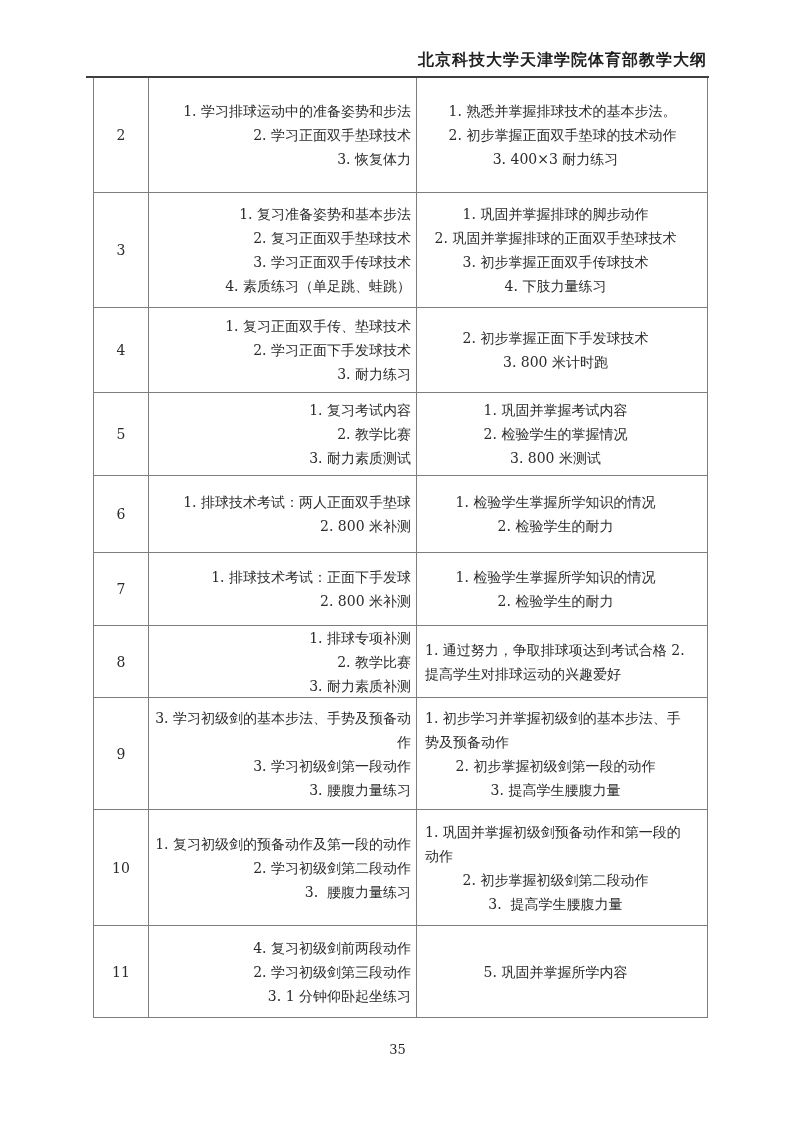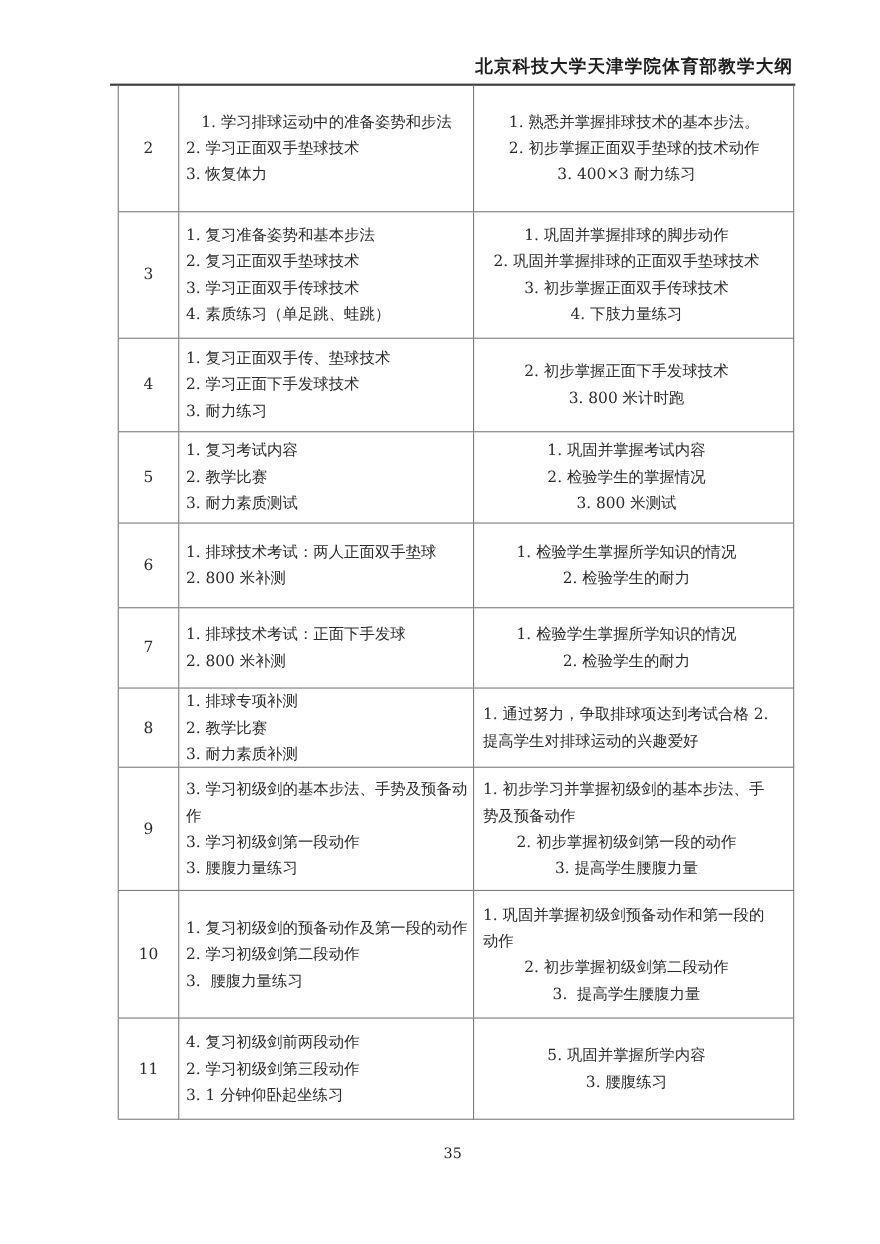--- a/index.html
+++ b/index.html
@@ -5,21 +5,21 @@
   * { margin:0; padding:0; box-sizing:border-box; }
   html,body { background:#ffffff; }
   body { font-family:"DejaVu Serif","Liberation Serif",serif; color:#2b2b2b; }
   .page {
     position:relative;
     width:800px; height:1131px;
     background:#ffffff;
     overflow:hidden;
   }
   .content {
-    position:absolute; left:100px; top:0; width:623px;
+    position:absolute; left:86px; top:0; width:623px;
   }
   .doc-header {
     padding-top:50px;
     height:78px;
     text-align:right;
     border-bottom:2px solid #3f3f3f;
   }
   .doc-header .title {
     display:inline-block;
     font-size:16px;
@@ -40,21 +40,21 @@
     display:flex;
     flex-direction:column;
     justify-content:center;
     overflow:hidden;
   }
   .week {
     width:55px;
     align-items:center;
     font-size:14px;
   }
-  .col-content { width:268px; padding:3px 5px 3px 6px; }
+  .col-content { width:268px; padding:3px 5px 3px 6px;text-align:right; }
   .col-obj     { width:291px; padding:3px 21px 3px 8px;align-items:center; }
   .line {
     font-size:14px;
     line-height:24px;
     white-space:pre-wrap;
     word-break:break-all;
   }
   .ind  { text-indent:14px; }
   .hang { padding-left:22px; text-indent:-22px; }
   .h115 .cell { height:115px; }
@@ -228,21 +228,20 @@
         <div class="cell week">
             <div class="line">11</div>
           </div>
         <div class="cell col-content">
           <div class="line">4. 复习初级剑前两段动作</div>
           <div class="line">2. 学习初级剑第三段动作</div>
           <div class="line">3. 1 分钟仰卧起坐练习</div>
         </div>
         <div class="cell col-obj">
           <div class="line">5. 巩固并掌握所学内容</div>
-          <div class="line">3. 腰腹练习</div>
         </div>
       </div>
 
     </div>
 
     <div class="footer">
       <span>35</span>
     </div>
 
   </div>

